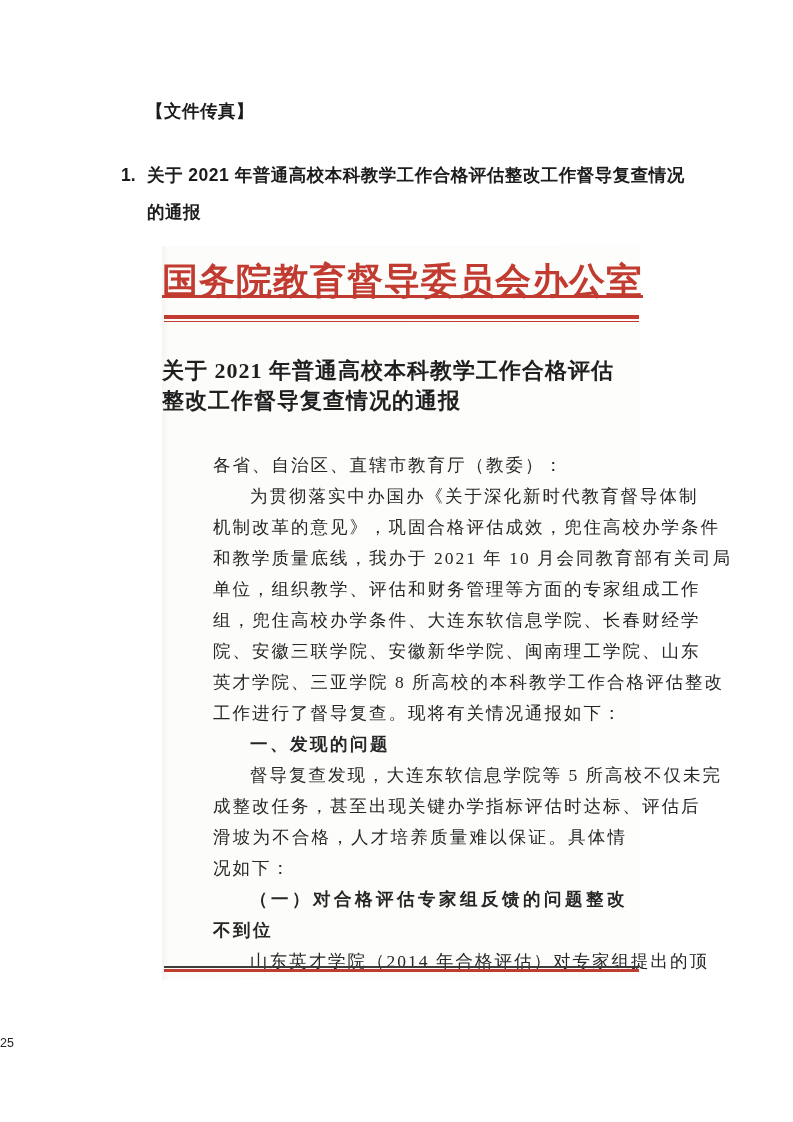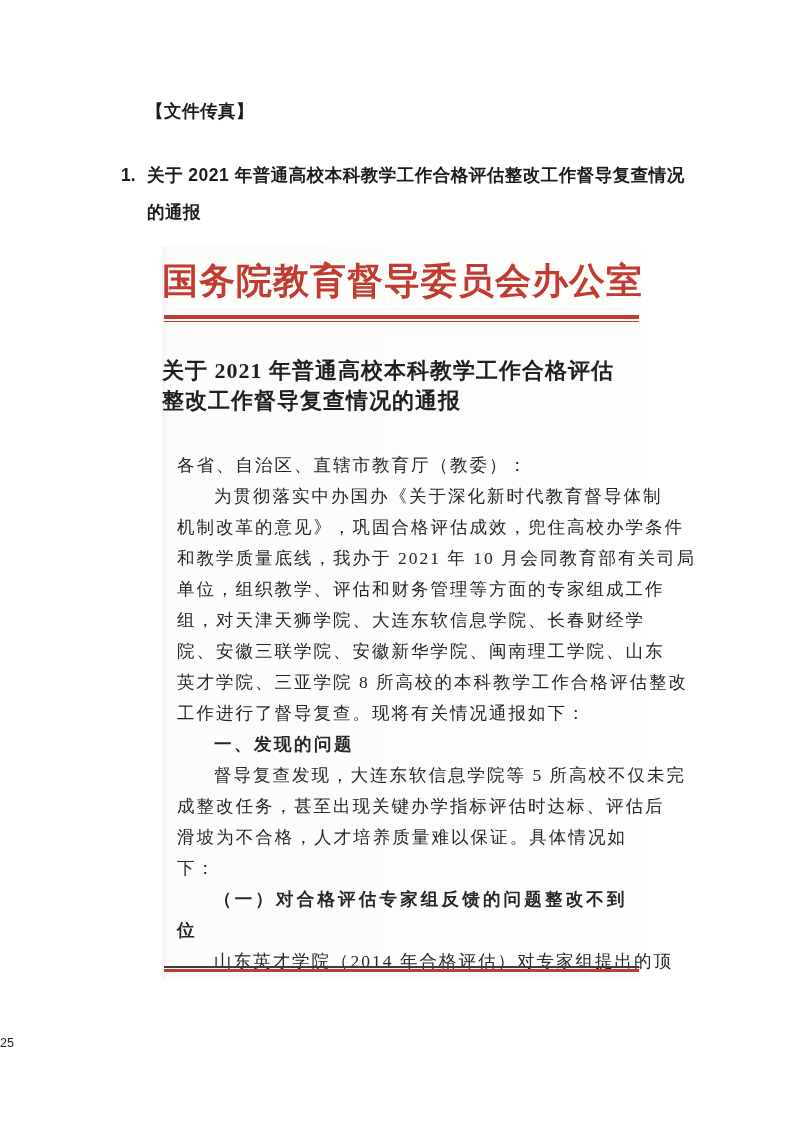--- a/index.html
+++ b/index.html
@@ -52,20 +52,21 @@
   .letterhead {
     padding-top: 9px;
     height: 61px;
     text-align: center;
     font-size: 36px;
     font-weight: bold;
     line-height: 52px;
     letter-spacing: 1px;
     color: var(--letterhead-red, #c23b30);
     white-space: nowrap;
+    text-decoration: underline;
   }
   .rule-top {
     margin: 8px 2px 0 2px;
     height: 7px;
     border-top: 4px solid var(--letterhead-red, #c23b30);
     border-bottom: 1px solid var(--letterhead-red, #c23b30);
   }
   .doc-number {
     margin-top: 29px;
     margin-right: 7px;
@@ -86,20 +87,21 @@
   .doc-body {
     margin: 34px 14px 0 15px;
     font-size: 17.5px;
     line-height: 31px;
     letter-spacing: 2px;
   }
   .line {
     text-align: justify;
     text-align-last: justify;
     white-space: nowrap;
+    margin-left: 36px;
   }
   .line.natural { text-align-last: left; white-space: normal; }
   .line.indent { text-indent: 37px; }
   .line.h1, .line.h2 { font-weight: bold; letter-spacing: 2.5px; }
   .rule-bottom {
     position: absolute;
     left: 2px;
     right: 2px;
     bottom: 8px;
     height: 6px;
@@ -141,21 +143,21 @@
       <div>整改工作督导复查情况的通报</div>
     </div>
 
     <div class="doc-body">
       <div class="line natural">各省、自治区、直辖市教育厅（教委）：</div>
 
       <div class="line indent">为贯彻落实中办国办《关于深化新时代教育督导体制</div>
       <div class="line">机制改革的意见》，巩固合格评估成效，兜住高校办学条件</div>
       <div class="line">和教学质量底线，我办于 2021 年 10 月会同教育部有关司局</div>
       <div class="line">单位，组织教学、评估和财务管理等方面的专家组成工作</div>
-      <div class="line">组，对天津天狮学院、大连东软信息学院、长春财经学</div>
+      <div class="line">组，兜住高校办学条件、大连东软信息学院、长春财经学</div>
       <div class="line">院、安徽三联学院、安徽新华学院、闽南理工学院、山东</div>
       <div class="line">英才学院、三亚学院 8 所高校的本科教学工作合格评估整改</div>
       <div class="line natural">工作进行了督导复查。现将有关情况通报如下：</div>
 
       <div class="line indent h1 natural">一、发现的问题</div>
 
       <div class="line indent">督导复查发现，大连东软信息学院等 5 所高校不仅未完</div>
       <div class="line">成整改任务，甚至出现关键办学指标评估时达标、评估后</div>
       <div class="line natural">滑坡为不合格，人才培养质量难以保证。具体情况如下：</div>
 

